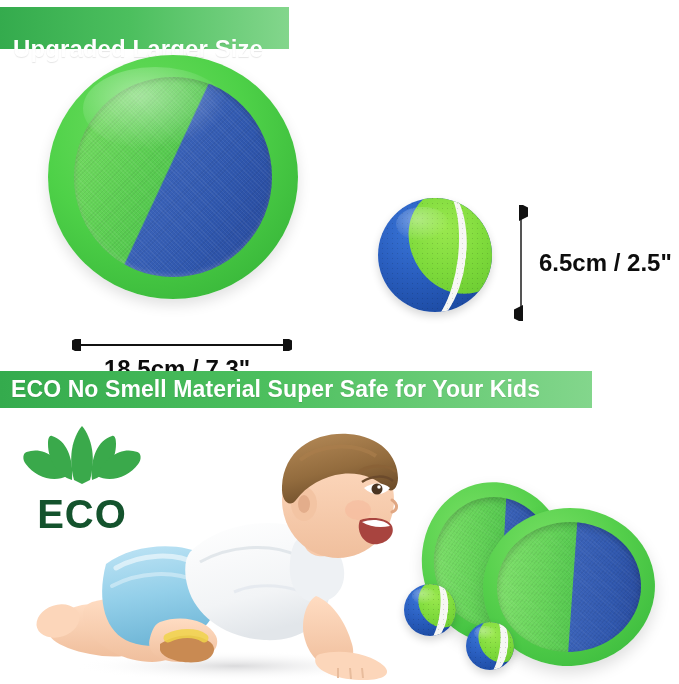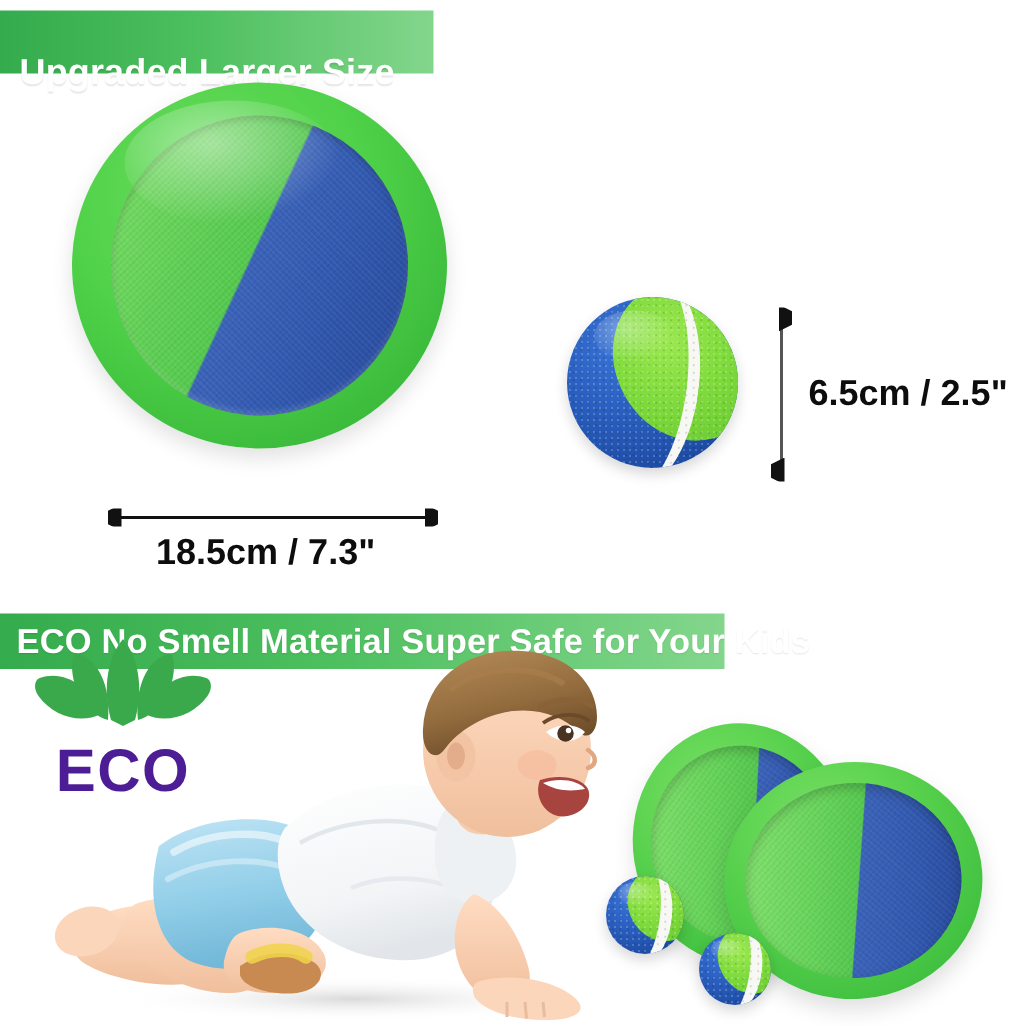--- a/index.html
+++ b/index.html
@@ -36,24 +36,23 @@
     top: 7px;
     width: 289px;
     height: 42px;
     padding-left: 13px;
   }
   #banner-top .banner-text { font-size: 24px; margin-top: 42px; }
 
   #banner-bottom {
     left: 0;
     top: 371px;
-    width: 483px;
+    width: 592px;
     height: 37px;
     padding-left: 11px;
-    margin-top: 38px;
   }
   #banner-bottom .banner-text { font-size: 23px; }
 
   
   #section-size {
     position: absolute;
     left: 0; top: 49px;
     width: 679px; height: 290px;
   }
 
@@ -176,21 +175,21 @@
     position: absolute;
     left: 18px; top: 12px;
     width: 128px; height: 118px;
   }
   #eco-leaves { display: block; }
   #eco-word {
     position: absolute;
     left: 0; top: 74px;
     width: 128px;
     text-align: center;
-    color: #4c1d95;
+    color: #14532d;
     font-size: 40px;
     font-weight: bold;
     letter-spacing: 1px;
     line-height: 1;
   }
 
   
   #baby-photo {
     position: absolute;
     left: 20px; top: 8px;

